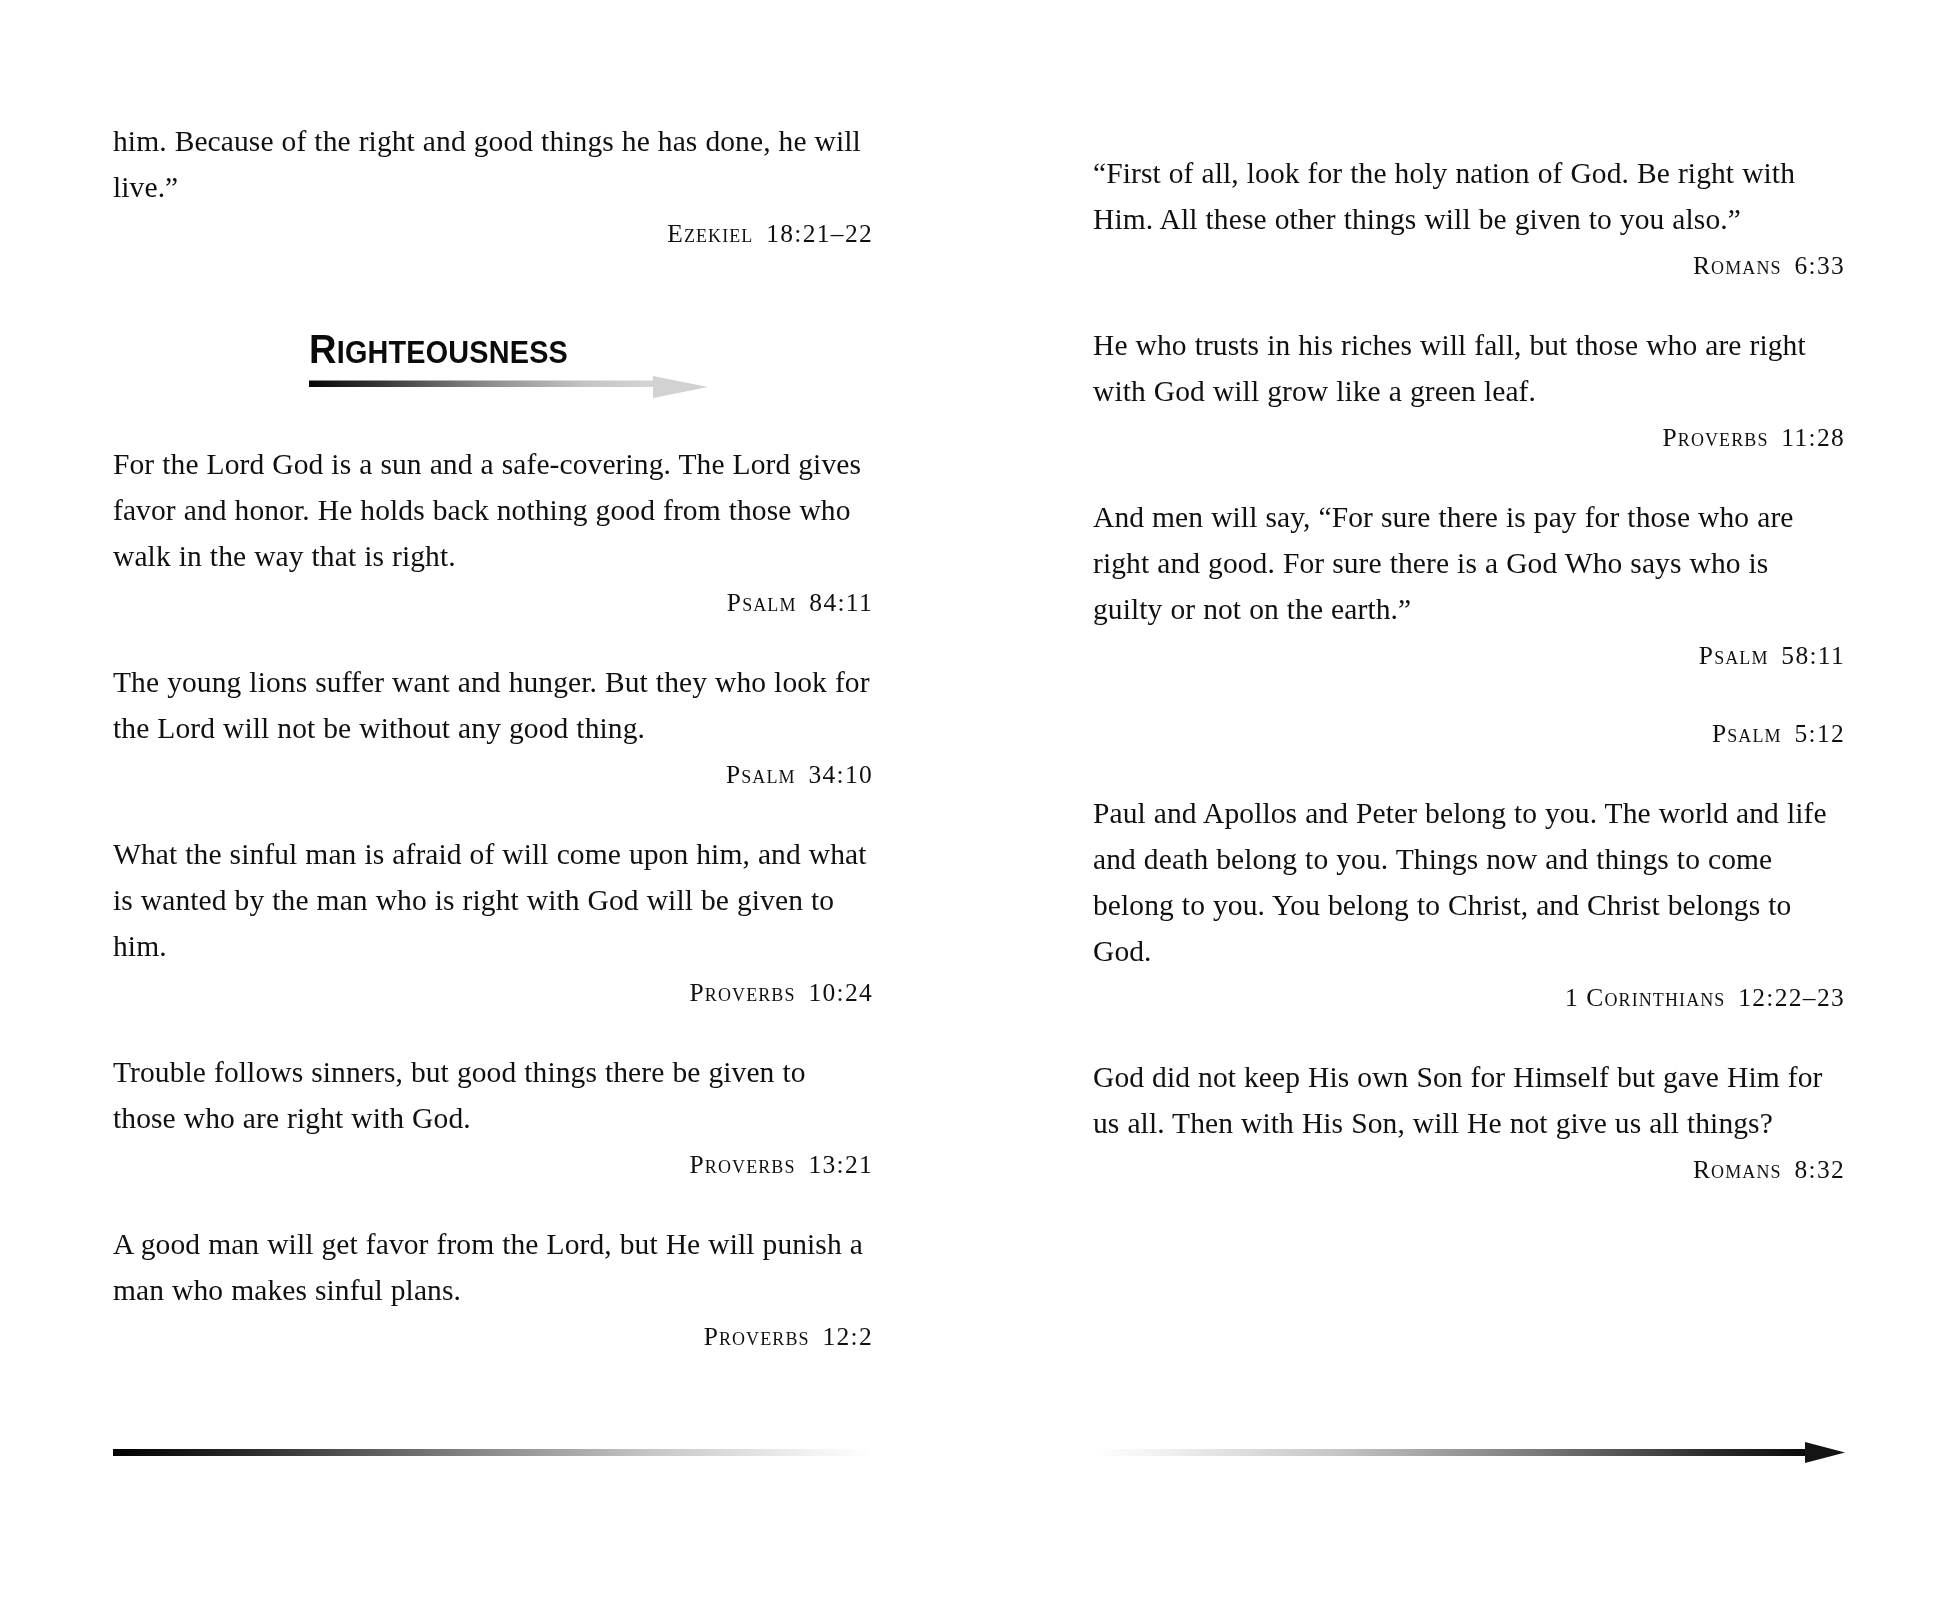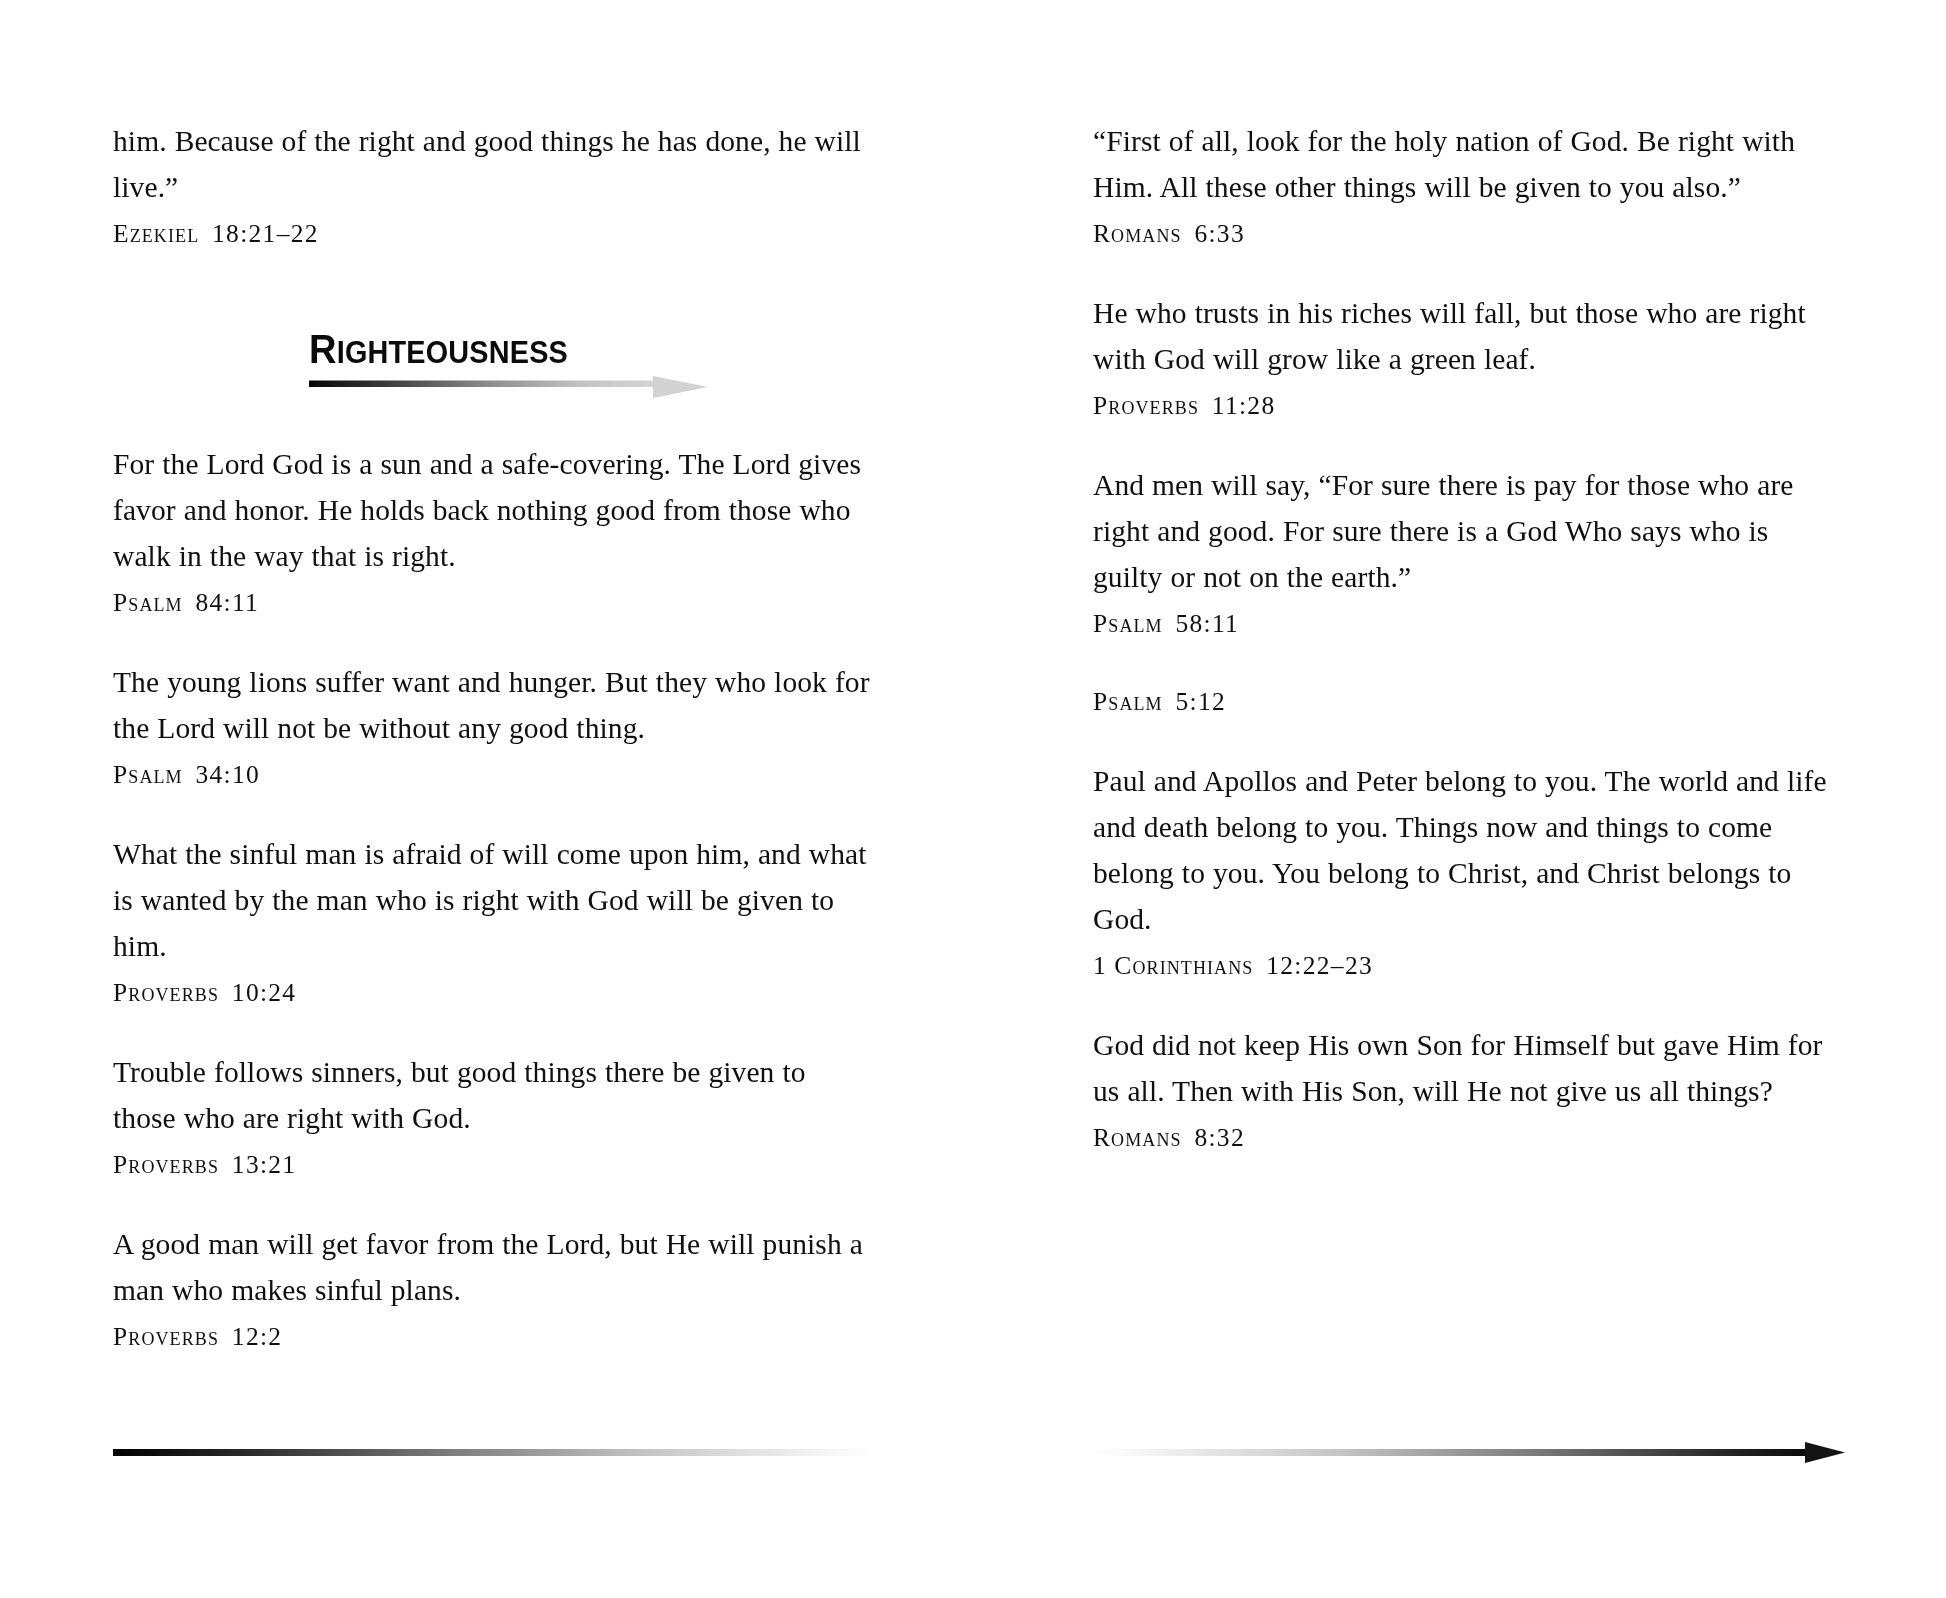--- a/index.html
+++ b/index.html
@@ -29,39 +29,40 @@
     position: relative;
     box-sizing: border-box;
   }
   .column-left {
     width: 973px;
     padding: 118px 100px 0 113px;
   }
   .column-right {
     width: 973px;
     padding: 118px 101px 0 120px;
+    margin-top: 32px;
   }
 
   
   .verse {
     margin: 0 0 34px 0;
   }
 
   .verse-text {
     font-size: 29.5px;
     line-height: 46px;
     letter-spacing: 0.1px;
     text-align: left;
     margin: 0;
     word-spacing: 0.5px;
   }
 
   .verse-ref {
     display: block;
-    text-align: left;
+    text-align: right;
     font-size: 25.5px;
     line-height: 44px;
     font-variant: small-caps;
     letter-spacing: 1.1px;
     margin-top: 2px;
     white-space: nowrap;
   }
   .verse-ref .num {
     font-variant: normal;
     letter-spacing: 1.3px;

